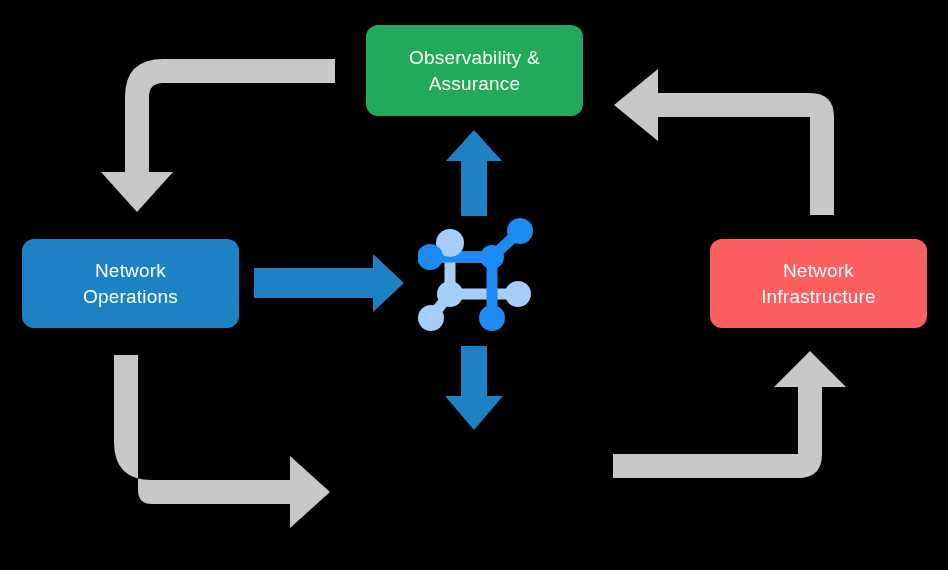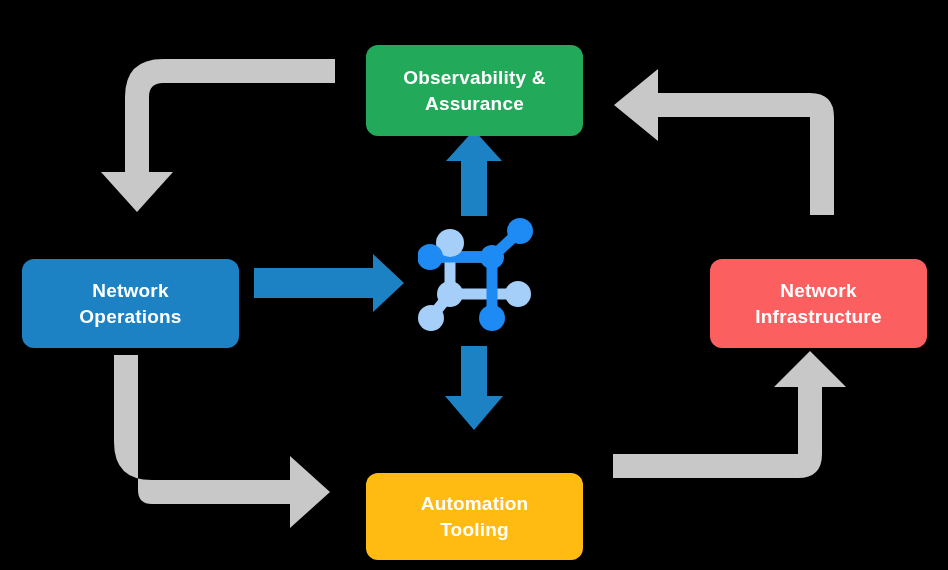--- a/index.html
+++ b/index.html
@@ -29,25 +29,24 @@
   .node-box {
     position: absolute;
     border-radius: 12px;
     display: flex;
     align-items: center;
     justify-content: center;
     text-align: center;
     color: #ffffff;
     font-size: 19px;
     line-height: 1.35;
-    font-weight: 700;
+    font-weight: 400;
     letter-spacing: 0.2px;
     padding: 1px 10px;
     box-sizing: border-box;
-    margin-top: 20px;
   }
   .node-label {
     white-space: pre-line;
     display: block;
   }
   #box-observability {
     left: 366px;
     top: 25px;
     width: 217px;
     height: 91px;
@@ -218,18 +217,14 @@
   <div class="node-box" id="box-network-operations" style="background:#1C82C4">
     <span class="node-label">Network
 Operations</span>
   </div>
 
   <div class="node-box" id="box-network-infrastructure" style="background:#FC5F60">
     <span class="node-label">Network
 Infrastructure</span>
   </div>
 
-  <div class="node-box" id="box-automation-tooling" style="background:#FFBB11">
-    <span class="node-label">Automation
-Tooling</span>
-  </div>
 
 </div>
 
 </body></html>

